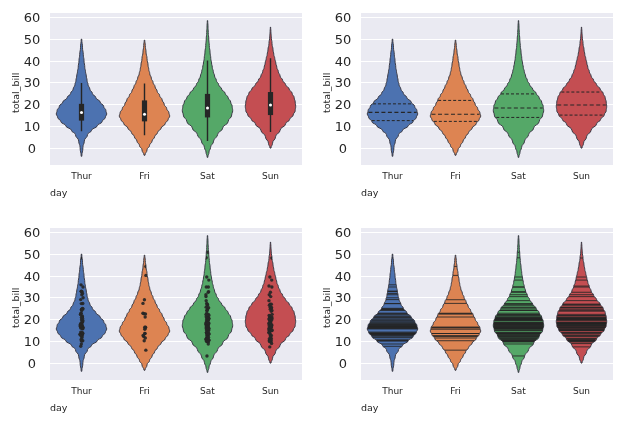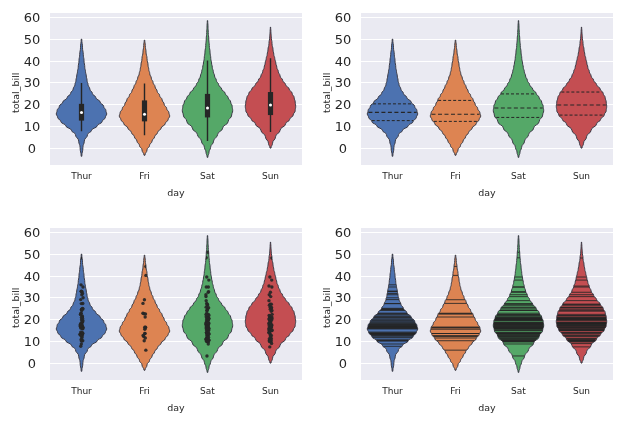--- a/index.html
+++ b/index.html
@@ -28,21 +28,21 @@
   }
   .xtick-label{
     position:absolute;
     font-size:9px;color:#262626;
     text-align:center;
     white-space:nowrap;
   }
   .xaxis-label{
     position:absolute;
     font-size:9.5px;color:#262626;
-    text-align:center;white-space:nowrap;
+    white-space:nowrap;
   }
   .yaxis-label{
     position:absolute;
     font-size:9.5px;color:#262626;
     white-space:nowrap;
     transform-origin:0 0;
     transform:rotate(-90deg);
   }
   .violin-svg{position:absolute;left:0;top:0;}
 </style>

